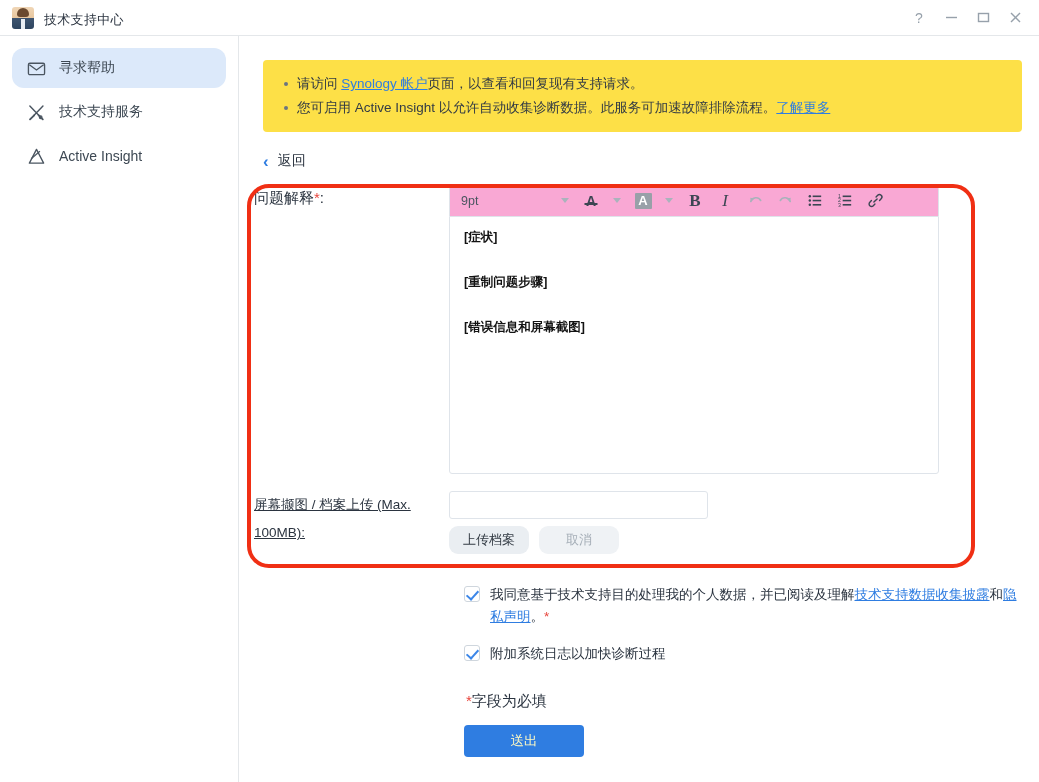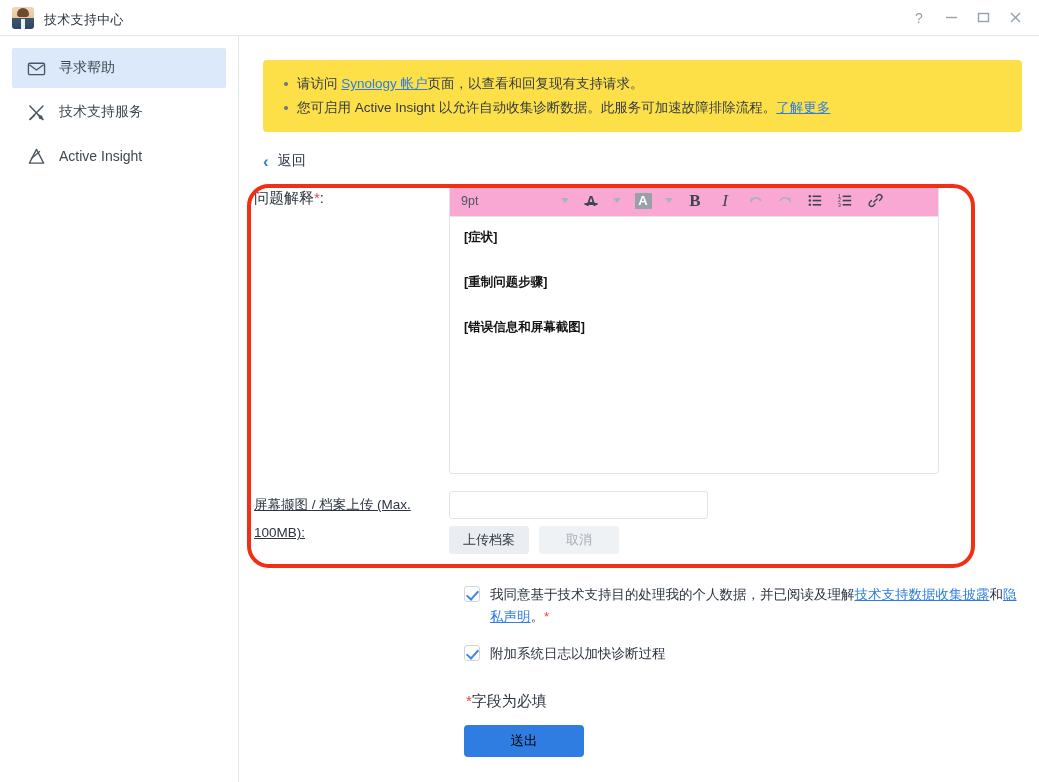--- a/index.html
+++ b/index.html
@@ -59,21 +59,21 @@
   
   .sidebar {
     width: 239px; min-width: 239px;
     background: #ffffff;
     border-right: 1px solid #e4e7ea;
     padding: 12px 12px 0 12px;
   }
   .nav-item {
     display: flex; align-items: center; gap: 13px;
     height: 40px; padding: 0 14px;
-    border-radius: 2px;
+    border-radius: 12px;
     font-size: 14px; color: #3d4853;
     cursor: default; margin-bottom: 4px;
   }
   .nav-item.active { background: #dce9fa; }
   .nav-icon { width: 20px; height: 20px; flex: none; color: #4a5560; display:flex; align-items:center; justify-content:center;}
   .nav-icon svg { display: block; }
 
   
   .content {
     flex: 1; min-width: 0; background: #ffffff;
@@ -188,21 +188,21 @@
   }
   .upload-col { width: 490px; }
   .upload-input {
     width: 259px; height: 28px;
     border: 1px solid #dfe4ea; border-radius: 3px;
     background: #fff;
   }
   .upload-btns { display: flex; gap: 10px; margin-top: 7px; }
   .btn-grey {
     min-width: 80px; height: 28px; padding: 0 8px;
-    background: #eaeef2; border: none; border-radius: 3px;
+    background: #eaeef2; border: none; border-radius: 9px;
     font-size: 13px; color: #333b44;
     font-family: inherit; cursor: default;
   }
   .btn-grey.disabled { color: #a5aeb7; background: #eff2f5; }
 
   
   .red-box {
     position: absolute;
     left: 8px; top: 0px;
     width: 728px; height: 384px;
@@ -224,21 +224,21 @@
     left: 4px; top: 1px; width: 5px; height: 10px;
     border: solid #3b86e8; border-width: 0 2.2px 2.2px 0;
     transform: rotate(42deg);
   }
   .agree-text { font-size: 13.5px; color: #2b3440; line-height: 22px; max-width: 530px; }
   .required-note { font-size: 15px; color: #2b3440; margin: 27px 0 0 2px; }
   .submit-btn {
     margin-top: 14px;
     width: 120px; height: 32px;
     background: #2f7de1; border: none; border-radius: 4px;
-    color: #000000; font-size: 13.5px;
+    color: #fef9c3; font-size: 13.5px;
     font-family: inherit; cursor: default;
   }
   .content-scroll { height: 100%; overflow: hidden; }
 </style>
 </head>
 <body>
 
 <div class="app-window">
 
   <div class="titlebar">

